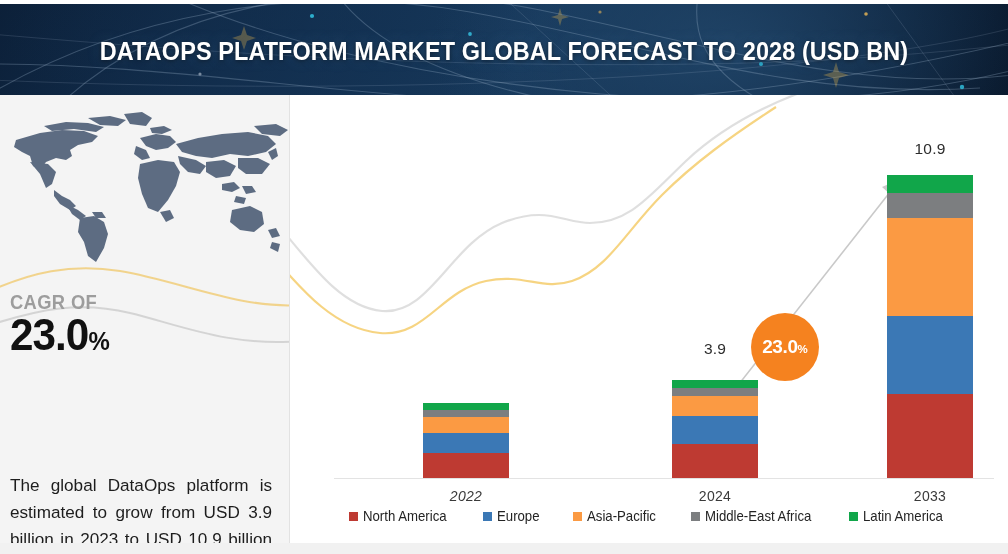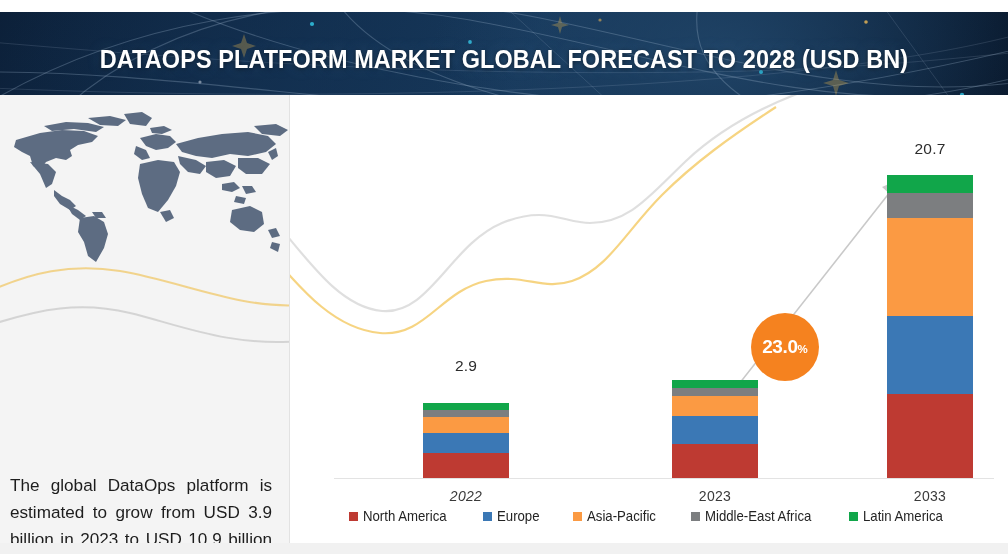--- a/index.html
+++ b/index.html
@@ -7,21 +7,21 @@
   body {
     font-family:"Liberation Sans", sans-serif;
     background:#ffffff;
     overflow:hidden;
     position:relative;
   }
   .page { position:relative; width:1008px; height:554px; overflow:hidden; }
 
   
   .header {
-    position:absolute; left:0; top:12px; width:1008px; height:95px;
+    position:absolute; left:0; top:4px; width:1008px; height:95px;
     background:
       radial-gradient(ellipse 420px 260px at 72% 46%, rgba(36,74,110,.75) 0%, rgba(12,32,56,0) 70%),
       radial-gradient(ellipse 520px 320px at 22% 60%, rgba(20,48,80,.55) 0%, rgba(9,24,44,0) 72%),
       linear-gradient(115deg,#0a1c33 0%,#123152 32%,#17395c 52%,#102b49 74%,#0a1a2e 100%);
     overflow:hidden;
   }
   .header svg.netgfx { position:absolute; left:0; top:0; width:1008px; height:95px; }
   .header-title {
     position:absolute; left:0; top:0; width:1008px; height:95px;
     display:flex; align-items:center; justify-content:center;
@@ -205,59 +205,65 @@
           <path d="M272,142 L280,144 L278,152 L270,148 Z"></path>
         </g>
       </svg>
     </div>
 
     <svg class="left-waves" viewBox="0 0 290 459" preserveAspectRatio="none">
       <path d="M-10,230 C40,214 80,206 130,218 C180,230 230,252 300,246" fill="none" stroke="#b9b9b9" stroke-opacity=".55" stroke-width="2"></path>
       <path d="M-10,196 C30,178 70,168 120,176 C180,186 240,214 300,210" fill="none" stroke="#f0c86a" stroke-opacity=".75" stroke-width="2"></path>
     </svg>
 
+    <div class="cagr-block">
+      <div class="cagr-of">CAGR OF</div>
+      <div class="cagr-value">
+        <span>23.0</span><span class="pct">%</span>
+      </div>
+    </div>
 
     <div class="body-text">The global DataOps platform is estimated to grow from USD 3.9 billion in 2023 to USD 10.9 billion by 2028, at a CAGR of 23.0% during the forecast period</div>
   </div>
   <div class="panel-divider"></div>
 
   <div class="chart-area">
 
     <svg class="chart-waves" viewBox="0 0 718 459" preserveAspectRatio="none">
       <path d="M-20,120 C20,168 50,212 92,216 C140,220 160,150 212,128 C256,110 274,128 300,128 C340,128 360,100 396,66 C430,34 470,12 520,-6" fill="none" stroke="#d9d9d9" stroke-opacity=".85" stroke-width="2.2"></path>
       <path d="M-20,158 C14,198 46,234 90,238 C136,242 150,196 196,186 C234,178 252,196 282,186 C318,174 336,136 372,100 C404,68 440,42 486,12" fill="none" stroke="#f5cf74" stroke-opacity=".9" stroke-width="2.2"></path>
     </svg>
 
     <svg class="arrow-layer" viewBox="0 0 718 459" preserveAspectRatio="none">
       <line x1="405" y1="345" x2="604" y2="92" stroke="#c9c9c9" stroke-width="1.6"></line>
       <polygon points="610,84 592,92 602,101" fill="#c9c9c9"></polygon>
     </svg>
 
     <div class="axis-line"></div>
 
-    <div class="bar-label" style="left:111px; top:262px;">2.9</div>
     <div class="bar" style="left:133px; height:75px;">
       <div class="seg" style="height:7px;  background:#11a64a;"></div>
       <div class="seg" style="height:7px;  background:#7c7e80;"></div>
       <div class="seg" style="height:16px; background:#fb9a43;"></div>
       <div class="seg" style="height:20px; background:#3b78b5;"></div>
       <div class="seg" style="height:25px; background:#be3a32;"></div>
     </div>
     <div class="x-label" style="left:111px;font-style:italic;">2022</div>
 
+    <div class="bar-label" style="left:360px; top:245px;">3.9</div>
     <div class="bar" style="left:382px; height:98px;">
       <div class="seg" style="height:8px;  background:#11a64a;"></div>
       <div class="seg" style="height:8px;  background:#7c7e80;"></div>
       <div class="seg" style="height:20px; background:#fb9a43;"></div>
       <div class="seg" style="height:28px; background:#3b78b5;"></div>
       <div class="seg" style="height:34px; background:#be3a32;"></div>
     </div>
-    <div class="x-label" style="left:360px;">2023</div>
-
-    <div class="bar-label" style="left:575px; top:45px;">20.7</div>
+    <div class="x-label" style="left:360px;">2024</div>
+
+    <div class="bar-label" style="left:575px; top:45px;">10.9</div>
     <div class="bar" style="left:597px; height:303px;">
       <div class="seg" style="height:18px;  background:#11a64a;"></div>
       <div class="seg" style="height:25px;  background:#7c7e80;"></div>
       <div class="seg" style="height:98px;  background:#fb9a43;"></div>
       <div class="seg" style="height:78px;  background:#3b78b5;"></div>
       <div class="seg" style="height:84px;  background:#be3a32;"></div>
     </div>
     <div class="x-label" style="left:575px;">2033</div>
 
     <div class="cagr-badge">

